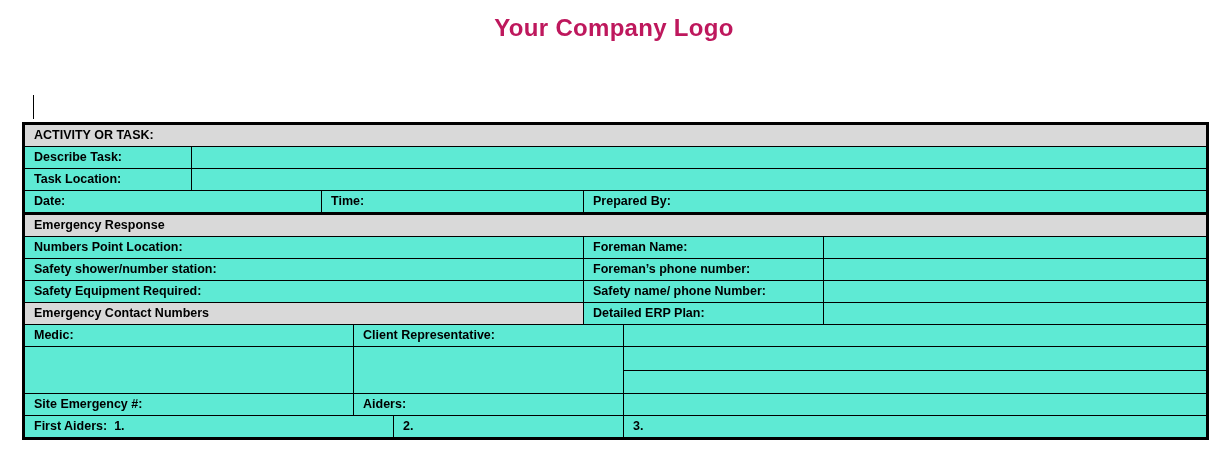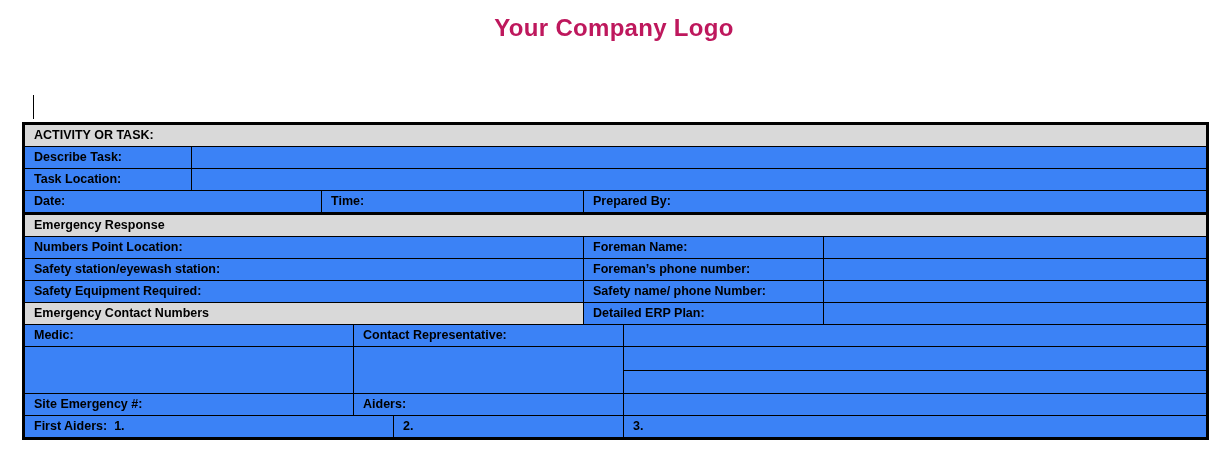--- a/index.html
+++ b/index.html
@@ -53,21 +53,21 @@
     width: 1184px;
     font-size: 12.5px;
   }
 
   table.form td {
     border: 1px solid #000000;
     padding: 3px 5px 3px 9px;
     vertical-align: top;
     height: 15px;
     line-height: 15px;
-    background: #3b82f6;
+    background: #5eead4;
   }
 
   .b { font-weight: bold; }
   .shade { background: #d9d9d9 !important; }
 
   
   .thick-top { border-top: 3px solid #000 !important; }
   .thick-bottom { border-bottom: 3px solid #000 !important; margin-top: 48px; }
   .thick-left { border-left: 3px solid #000 !important; }
   .thick-right { border-right: 3px solid #000 !important; }
@@ -126,40 +126,40 @@
       <td class="b shade thick-left thick-right thick-top" colspan="10">Emergency Response</td>
     </tr>
 
     <tr>
       <td class="b thick-left" colspan="5">Numbers Point Location:</td>
       <td class="b" colspan="3">Foreman Name:</td>
       <td class="thick-right" colspan="2"></td>
     </tr>
 
     <tr>
-      <td class="b thick-left" colspan="5">Safety station/eyewash station:</td>
+      <td class="b thick-left" colspan="5">Safety shower/number station:</td>
       <td class="b" colspan="3">Foreman’s phone number:</td>
       <td class="thick-right" colspan="2"></td>
     </tr>
 
     <tr>
       <td class="b thick-left" colspan="5">Safety Equipment Required:</td>
       <td class="b" colspan="3">Safety name/ phone Number:</td>
       <td class="thick-right" colspan="2"></td>
     </tr>
 
     <tr>
       <td class="b shade thick-left" colspan="5">Emergency Contact Numbers</td>
       <td class="b" colspan="3">Detailed ERP Plan:</td>
       <td class="thick-right" colspan="2"></td>
     </tr>
 
     <tr>
       <td class="b thick-left h-tall" colspan="3">Medic:</td>
-      <td class="b h-tall" colspan="4">Contact Representative:</td>
+      <td class="b h-tall" colspan="4">Client Representative:</td>
       <td class="thick-right h-tall" colspan="3"></td>
     </tr>
 
     <tr>
       <td class="thick-left" colspan="3" rowspan="2" style="height:40px;"></td>
       <td colspan="4" rowspan="2" style="height:40px;"></td>
       <td class="thick-right" colspan="3"></td>
     </tr>
     <tr>
       <td class="thick-right" colspan="3"></td>

